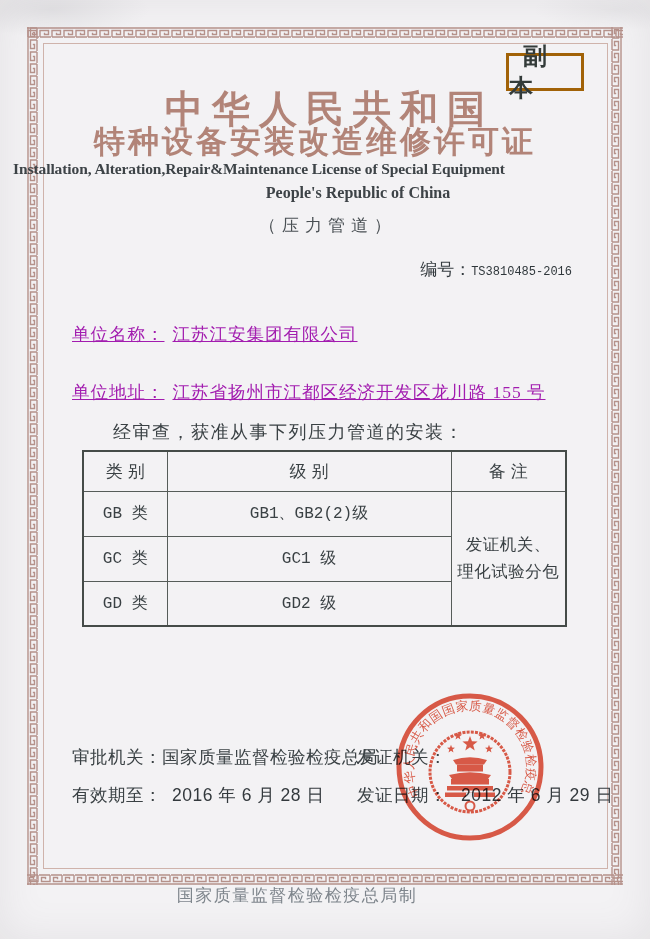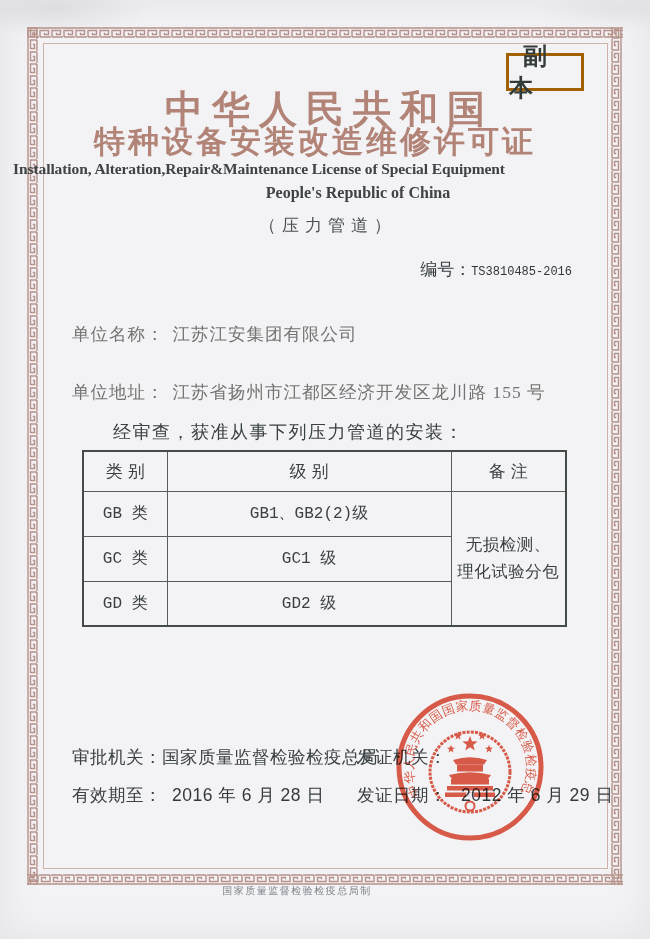--- a/index.html
+++ b/index.html
@@ -37,21 +37,21 @@
     font-family:"Liberation Sans","DejaVu Sans",sans-serif;
     font-weight:bold;font-size:31px;color:#b28478;letter-spacing:3px;text-indent:3px;}
   .title-en1{left:0;top:160px;width:518px;text-align:center;
     font-weight:bold;font-size:15.5px;color:#3d4347;letter-spacing:-0.1px;}
   .title-en2{left:0;top:184px;width:632px;text-align:center;
     font-weight:bold;font-size:16px;color:#3d4347;padding-left:42px;}
   .equip-type{left:0;top:214px;width:650px;text-align:center;
     font-size:17px;color:#4a5054;letter-spacing:6px;text-indent:6px;}
   .license-no{right:78px;top:258px;font-size:17px;color:#343b3f;}
   .license-no .num{font-family:"Liberation Mono","DejaVu Sans Mono",monospace;font-size:12px;color:#2f373b;}
-  .field-row{left:72px;font-size:17.5px;color:#737373;letter-spacing:1px;}
+  .field-row{left:72px;font-size:17.5px;color:#a21caf;letter-spacing:1px;text-decoration:underline;}
   .f-name{top:322px;}
   .f-addr{top:380px;}
   .field-row .lbl{margin-right:8px;}
   .intro{left:113px;top:420px;font-size:18px;color:#3a4144;letter-spacing:1.5px;}
   
   table.scope{position:absolute;left:82px;top:450px;border-collapse:collapse;table-layout:fixed;
     font-size:17px;color:#3a4144;}
   table.scope td,table.scope th{border:1px solid #565c59;font-weight:normal;
     text-align:center;vertical-align:middle;padding:0;}
   table.scope{border:2px solid #454b48;}
@@ -69,21 +69,21 @@
   .fo-issuer{left:357px;top:745px;}
   .fo-valid{left:72px;top:783px;}
   .fo-issuedate{left:357px;top:783px;}
   .date-val{font-family:"Liberation Sans","DejaVu Sans",sans-serif;font-size:17.5px;color:#33393d;margin-left:6px;}
   .fo-valid .date-val{margin-left:10px;}
   .fo-issuedate .date-val{margin-left:14px;}
   
   .seal{left:385px;top:682px;mix-blend-mode:multiply;opacity:.92;}
   .seal text{font-family:"Liberation Sans","DejaVu Sans",sans-serif;}
   .bottom-caption{left:0;top:884px;width:594px;text-align:center;
-    font-size:10px;color:#7e858c;letter-spacing:1.5px;}
+    font-size:17px;color:#7e858c;letter-spacing:1.5px;}
 </style>
 </head>
 <body>
 
 <div class="page">
 
   <svg class="abs b-top" width="596" height="11" viewBox="0 0 596 11">
     <defs>
         <pattern id="mh" width="12" height="11" patternUnits="userSpaceOnUse">
       <path d="M0,1 H12 M1,10 V3.5 H9.5 V7.5 H5.5 V5.8 M12,10 H1" fill="none" stroke="#b5918a" stroke-width="1.4"></path>
@@ -149,21 +149,21 @@
     <tbody>
         <tr class="hdr">
       <th>类别</th>
       <th>级别</th>
       <th>备注</th>
     </tr>
     <tr class="body">
       <td class="mono-mix">GB 类</td>
       <td class="mono-mix">GB1、GB2(2)级</td>
       <td class="remark" rowspan="3">
-        <div>无损检测、</div>
+        <div>发证机关、</div>
         <div>理化试验分包</div>
       </td>
     </tr>
     <tr class="body">
       <td class="mono-mix">GC 类</td>
       <td class="mono-mix">GC1 级</td>
     </tr>
     <tr class="body">
       <td class="mono-mix">GD 类</td>
       <td class="mono-mix">GD2 级</td>

